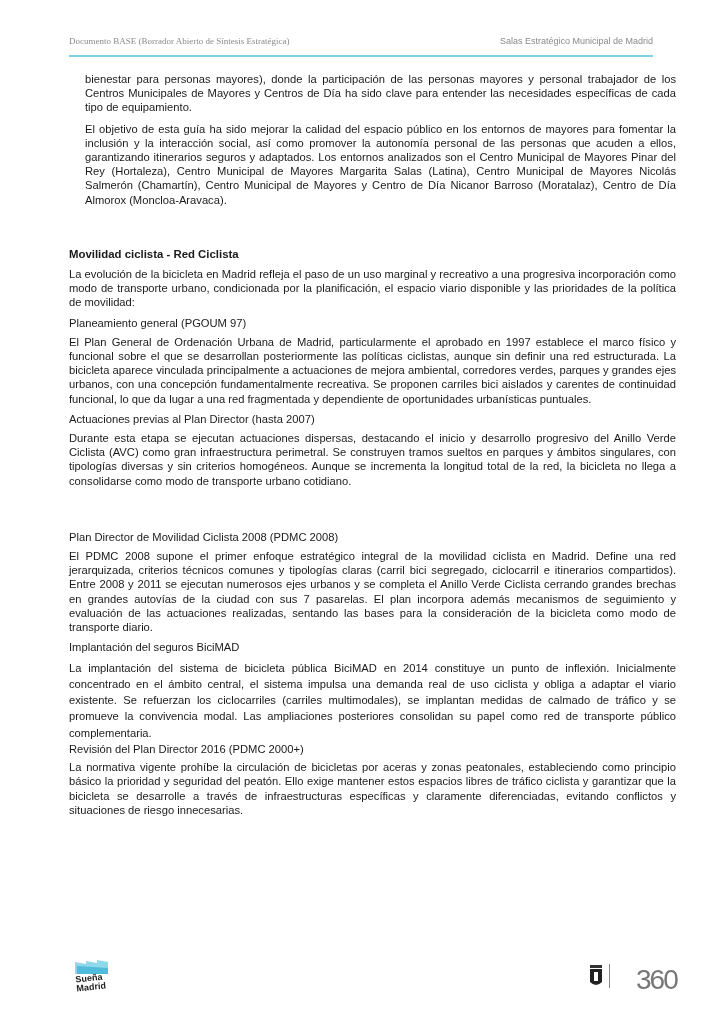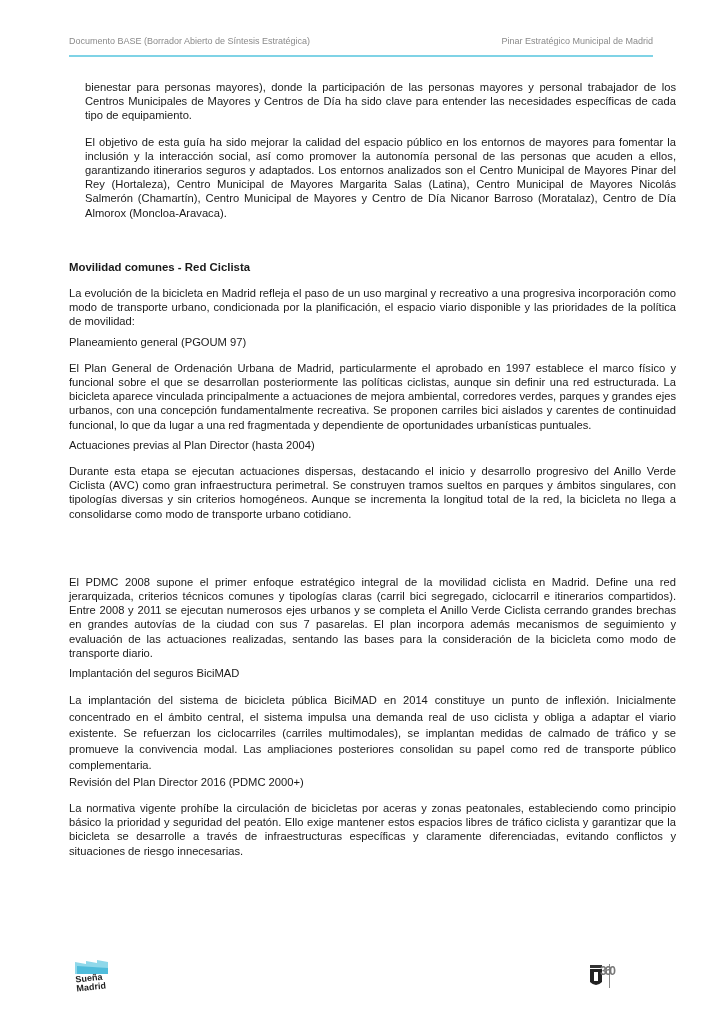--- a/index.html
+++ b/index.html
@@ -1,62 +1,63 @@
 <!DOCTYPE html>
 <html><head>
 <meta charset="utf-8">
 <style>
   html, body { margin: 0; padding: 0; background: #ffffff; }
   body { width: 724px; height: 1023px; position: relative; overflow: hidden;
          font-family: "Liberation Sans", sans-serif; color: #1a1a1a; }
   .header { position: absolute; left: 69px; right: 71px; top: 36px; height: 18px;
             font-size: 9px; color: #8a8a8a; }
-  .header .left { position: absolute; left: 0; top: 0; }
+  .header .left { position: absolute; left: 0; top: 0; font-family: Liberation Serif, serif; }
   .header .right { position: absolute; right: 0; top: 0; }
   .header-rule { position: absolute; left: 69px; right: 71px; top: 55px; height: 2px; background: #7fd3e6; }
 
   .content { position: absolute; left: 69px; right: 48px; top: 68px; font-size: 11.2px; line-height: 14.2px; }
   .intro { padding-left: 16px; padding-right: 0; }
-  p { margin: 12px 0 6px 0; text-align: justify; }
+  p { margin: 4px 0 6px 0; text-align: justify; }
   .intro p { margin-bottom: 7px; }
   .section-title { font-weight: bold; font-size: 11.4px; margin: 40px 0 6px 0; }
   .sub { margin: 0 0 5px 0; }
   .spacer { height: 36px; }
   .tight p { margin-bottom: 1px; }
 
   .footer-page { position: absolute; left: 0; right: 0; top: 1022px; text-align: center; font-size: 9px; color: #8a8a8a; }
   .logo-suena { position: absolute; left: 72px; top: 960px; width: 50px; height: 42px; }
   .logo-right { position: absolute; left: 588px; top: 962px; width: 60px; height: 30px; }
 </style>
 </head>
 <body>
 
 <div class="header">
   <span class="left">Documento BASE (Borrador Abierto de Síntesis Estratégica)</span>
-  <span class="right">Pinar Estratégico Municipal de Madrid</span>
+  <span class="right">Salas Estratégico Municipal de Madrid</span>
 </div>
 <div class="header-rule"></div>
 
 <div class="content">
   <div class="intro">
     <p>bienestar para personas mayores), donde la participación de las personas mayores y personal trabajador de los Centros Municipales de Mayores y Centros de Día ha sido clave para entender las necesidades específicas de cada tipo de equipamiento.</p>
     <p>El objetivo de esta guía ha sido mejorar la calidad del espacio público en los entornos de mayores para fomentar la inclusión y la interacción social, así como promover la autonomía personal de las personas que acuden a ellos, garantizando itinerarios seguros y adaptados. Los entornos analizados son el Centro Municipal de Mayores Pinar del Rey (Hortaleza), Centro Municipal de Mayores Margarita Salas (Latina), Centro Municipal de Mayores Nicolás Salmerón (Chamartín), Centro Municipal de Mayores y Centro de Día Nicanor Barroso (Moratalaz), Centro de Día Almorox (Moncloa-Aravaca).</p>
   </div>
 
-  <div class="section-title">Movilidad comunes - Red Ciclista</div>
+  <div class="section-title">Movilidad ciclista - Red Ciclista</div>
   <p>La evolución de la bicicleta en Madrid refleja el paso de un uso marginal y recreativo a una progresiva incorporación como modo de transporte urbano, condicionada por la planificación, el espacio viario disponible y las prioridades de la política de movilidad:</p>
 
   <div class="sub">Planeamiento general (PGOUM 97)</div>
   <p>El Plan General de Ordenación Urbana de Madrid, particularmente el aprobado en 1997 establece el marco físico y funcional sobre el que se desarrollan posteriormente las políticas ciclistas, aunque sin definir una red estructurada. La bicicleta aparece vinculada principalmente a actuaciones de mejora ambiental, corredores verdes, parques y grandes ejes urbanos, con una concepción fundamentalmente recreativa. Se proponen carriles bici aislados y carentes de continuidad funcional, lo que da lugar a una red fragmentada y dependiente de oportunidades urbanísticas puntuales.</p>
 
-  <div class="sub">Actuaciones previas al Plan Director (hasta 2004)</div>
+  <div class="sub">Actuaciones previas al Plan Director (hasta 2007)</div>
   <p>Durante esta etapa se ejecutan actuaciones dispersas, destacando el inicio y desarrollo progresivo del Anillo Verde Ciclista (AVC) como gran infraestructura perimetral. Se construyen tramos sueltos en parques y ámbitos singulares, con tipologías diversas y sin criterios homogéneos. Aunque se incrementa la longitud total de la red, la bicicleta no llega a consolidarse como modo de transporte urbano cotidiano.</p>
 
   <div class="spacer"></div>
 
+  <div class="sub">Plan Director de Movilidad Ciclista 2008 (PDMC 2008)</div>
   <p>El PDMC 2008 supone el primer enfoque estratégico integral de la movilidad ciclista en Madrid. Define una red jerarquizada, criterios técnicos comunes y tipologías claras (carril bici segregado, ciclocarril e itinerarios compartidos). Entre 2008 y 2011 se ejecutan numerosos ejes urbanos y se completa el Anillo Verde Ciclista cerrando grandes brechas en grandes autovías de la ciudad con sus 7 pasarelas. El plan incorpora además mecanismos de seguimiento y evaluación de las actuaciones realizadas, sentando las bases para la consideración de la bicicleta como modo de transporte diario.</p>
 
   <div class="sub">Implantación del seguros BiciMAD</div>
   <div class="tight">
     <p style="line-height:16.3px;">La implantación del sistema de bicicleta pública BiciMAD en 2014 constituye un punto de inflexión. Inicialmente concentrado en el ámbito central, el sistema impulsa una demanda real de uso ciclista y obliga a adaptar el viario existente. Se refuerzan los ciclocarriles (carriles multimodales), se implantan medidas de calmado de tráfico y se promueve la convivencia modal. Las ampliaciones posteriores consolidan su papel como red de transporte público complementaria.</p>
   </div>
 
   <div class="sub" style="margin-bottom:1px;">Revisión del Plan Director 2016 (PDMC 2000+)</div>
   <p>La normativa vigente prohíbe la circulación de bicicletas por aceras y zonas peatonales, estableciendo como principio básico la prioridad y seguridad del peatón. Ello exige mantener estos espacios libres de tráfico ciclista y garantizar que la bicicleta se desarrolle a través de infraestructuras específicas y claramente diferenciadas, evitando conflictos y situaciones de riesgo innecesarias.</p>
 </div>
@@ -74,14 +75,14 @@
 
 <div class="footer-page">193</div>
 
 <div class="logo-right">
   <svg width="60" height="30" viewBox="0 0 60 30">
     <rect x="2" y="3" width="12" height="3" fill="#333"></rect>
     <path d="M2 7 H14 V20 Q8 26 2 20 Z" fill="#222"></path>
     <rect x="6" y="10" width="4" height="9" fill="#fff"></rect>
     <rect x="21" y="2" width="1" height="24" fill="#888"></rect>
   </svg>
-  <div style="position:absolute;left:12px;top:2px;font-size:12px;font-weight:bold;color:#777;letter-spacing:-2px;">360</div>
+  <div style="position:absolute;left:48px;top:2px;font-size:28px;font-weight:normal;color:#777;letter-spacing:-2px;">360</div>
 </div>
 
 </body></html>

